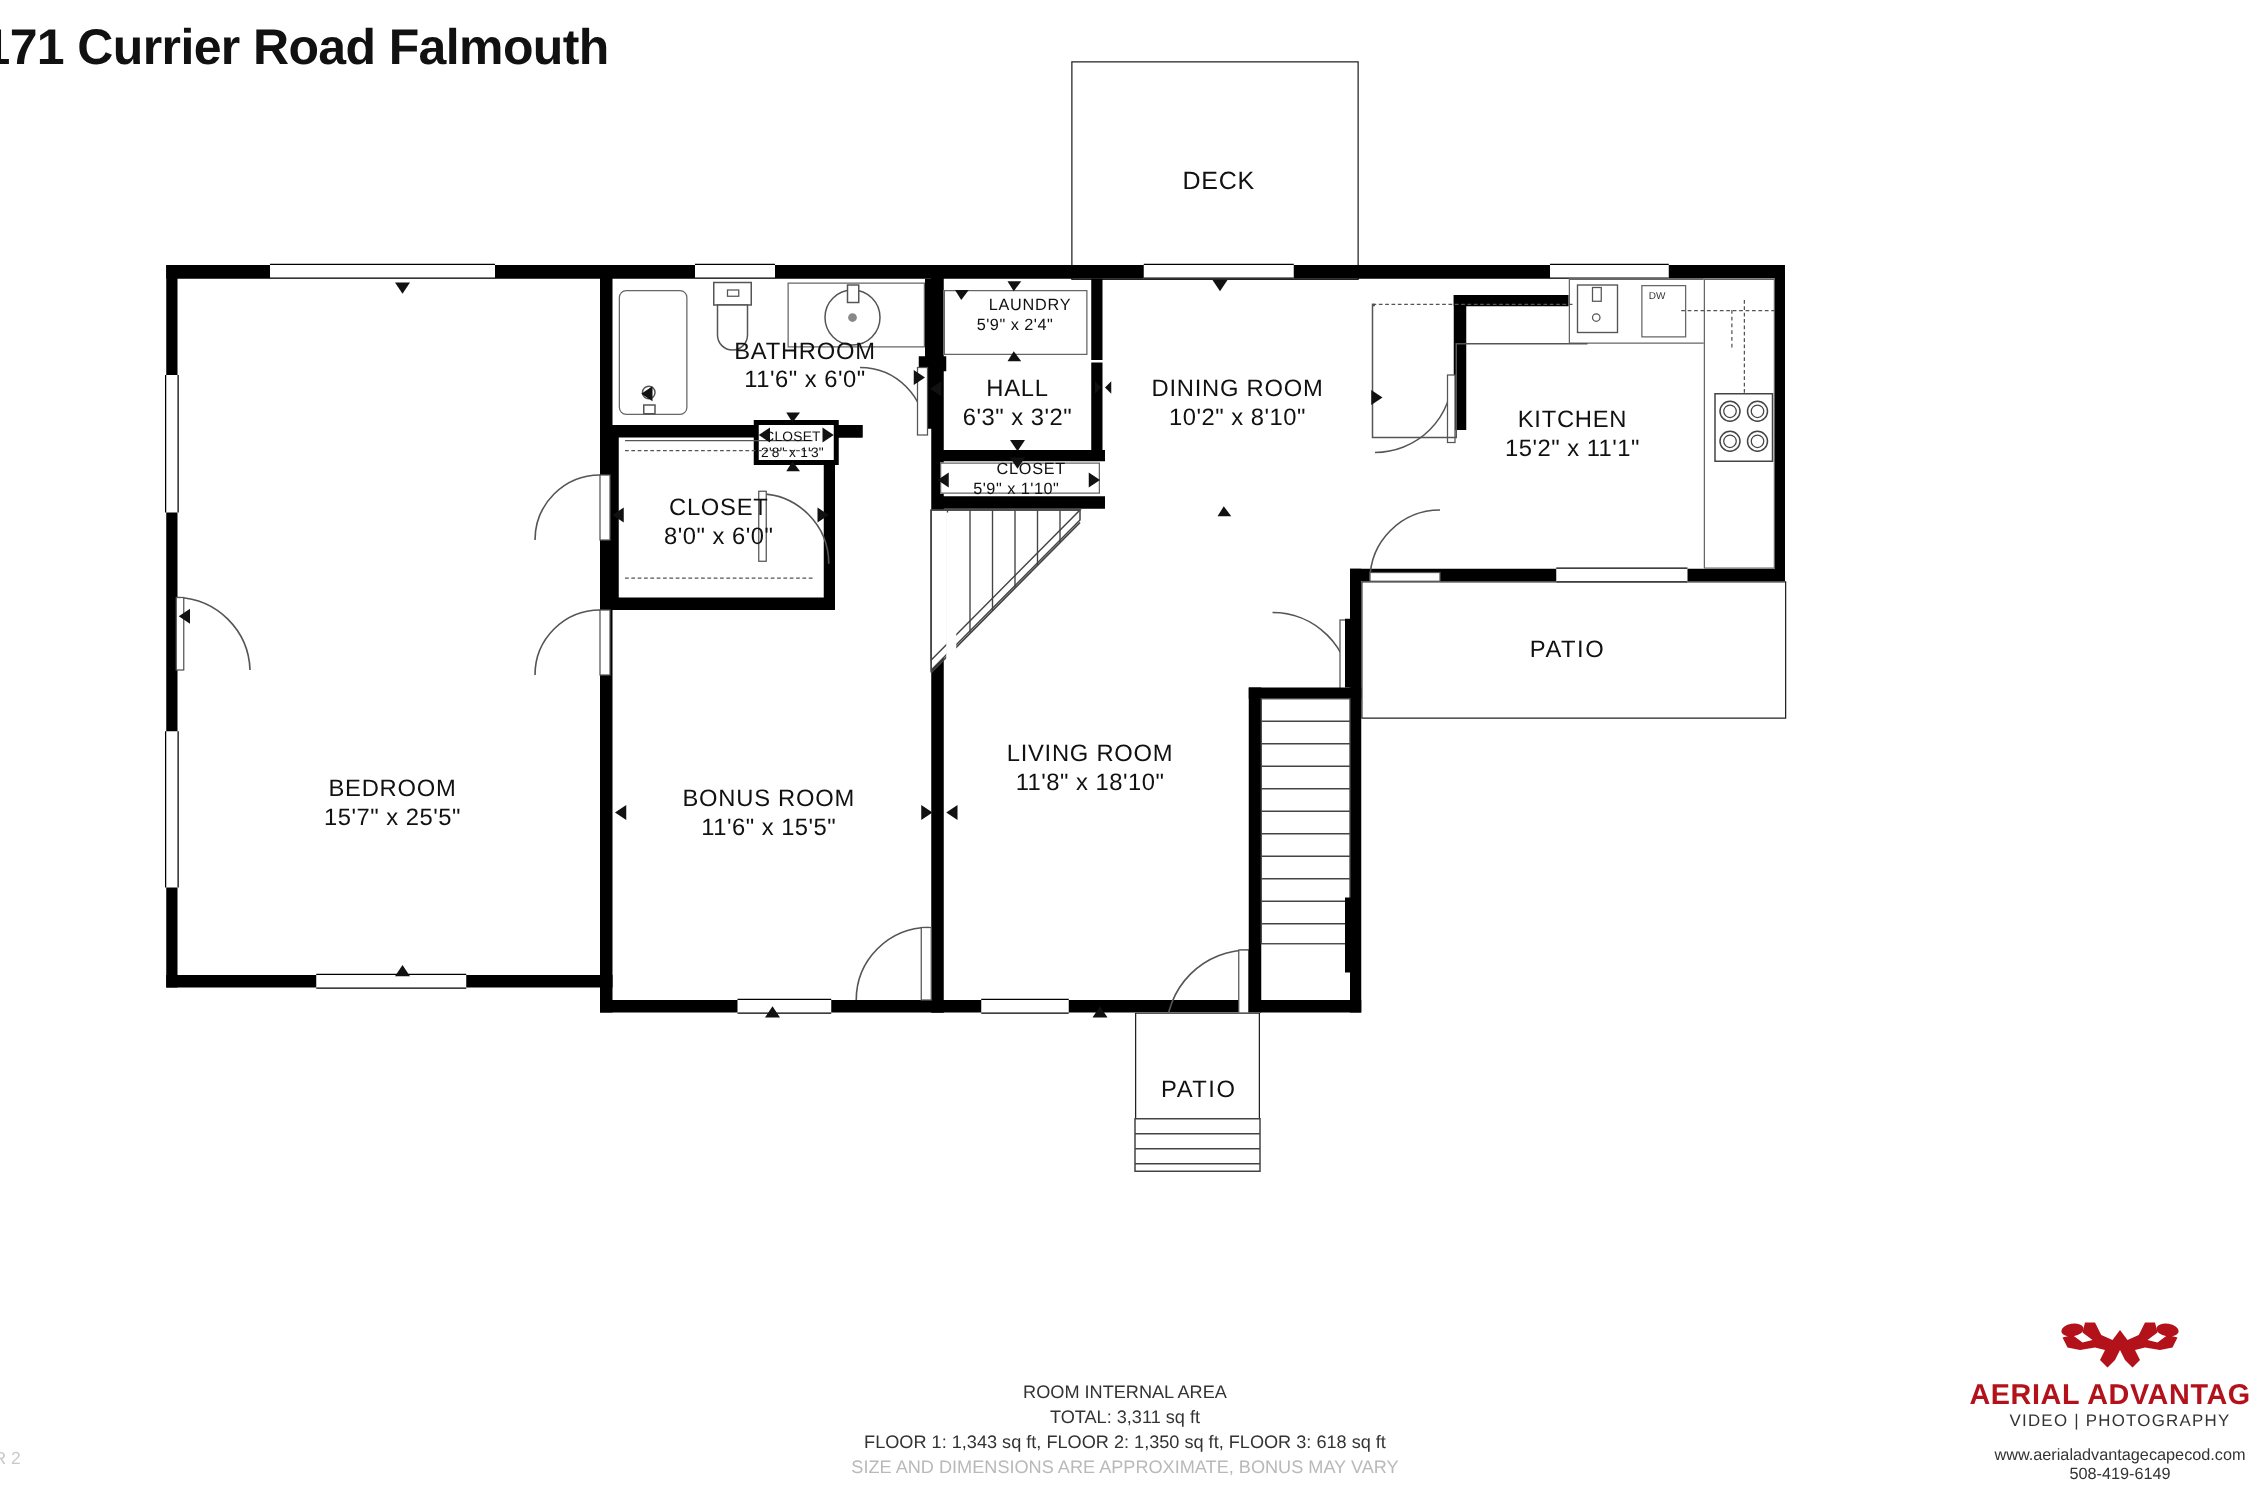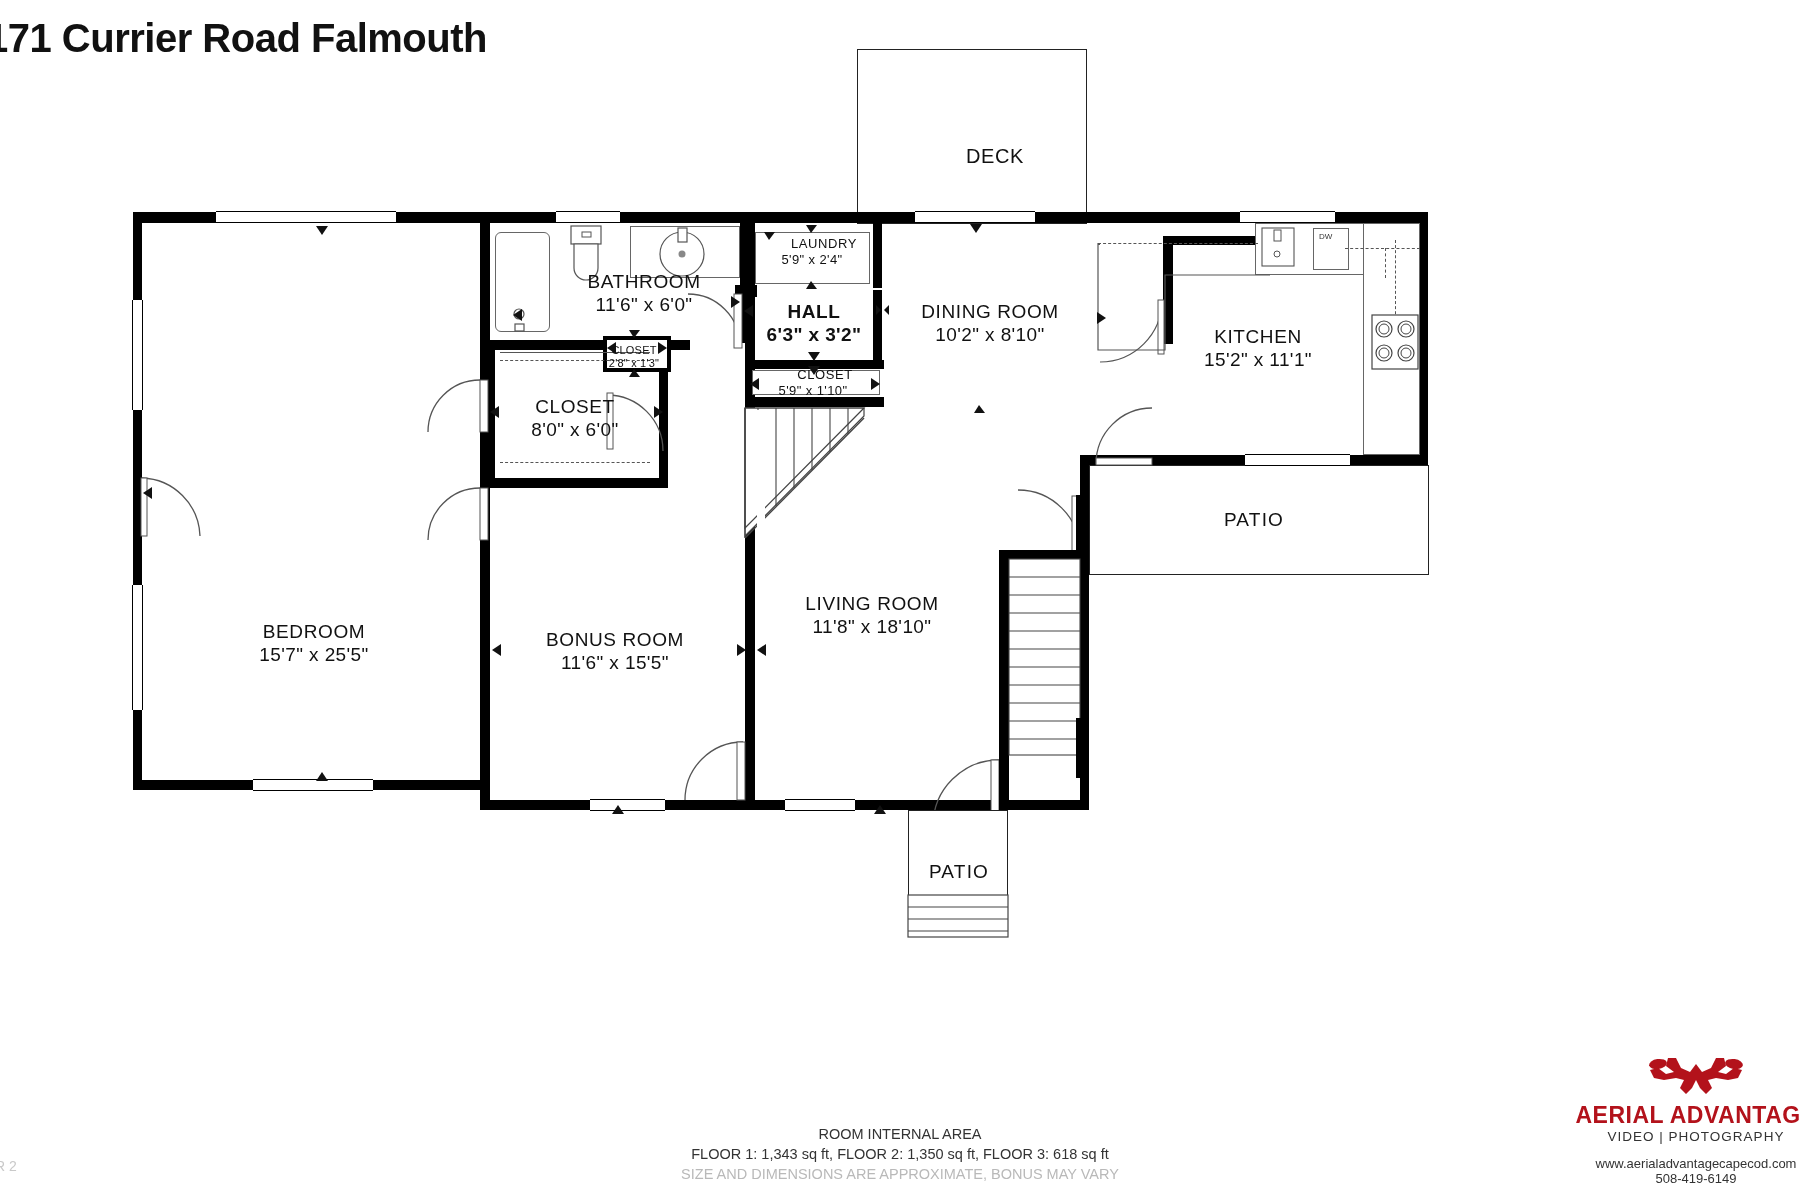--- a/index.html
+++ b/index.html
@@ -355,35 +355,35 @@
   <svg class="ic" style="left:764px;top:232px;" width="12" height="9">
       <polygon points="0,0 11,0 5,8" fill="#111"></polygon>
     </svg>
   <svg class="ic" style="left:974px;top:405px;" width="12" height="9">
       <polygon points="0,8 11,8 5,0" fill="#111"></polygon>
     </svg>
   <svg class="ic" style="left:1097px;top:312px;" width="10" height="14">
       <polygon points="0,0 0,12 9,6" fill="#111"></polygon>
     </svg>
 
-  <div class="lbl big" style="left:975px;top:156px;margin-left:20px;">
+  <div class="lbl big" style="left:975px;top:145px;">
     <div class="nm">DECK</div>
   </div>
 
   <div class="lbl" style="left:632px;top:293px;margin-left:12px;">
     <div class="nm">BATHROOM</div>
     <div class="dm">11'6" x 6'0"</div>
   </div>
 
   <div class="lbl md" style="left:812px;top:252px;">
     <div class="nm">LAUNDRY</div>
     <div class="dm">5'9" x 2'4"</div>
   </div>
 
-  <div class="lbl" style="left:814px;top:323px;font-weight:bold;">
+  <div class="lbl" style="left:814px;top:323px;">
     <div class="nm">HALL</div>
     <div class="dm">6'3" x 3'2"</div>
   </div>
 
   <div class="lbl sm" style="left:634px;top:357px;">
     <div class="nm">CLOSET</div>
     <div class="dm">2'8" x 1'3"</div>
   </div>
 
   <div class="lbl md" style="left:813px;top:383px;">
@@ -426,20 +426,21 @@
   </div>
 
   <div class="lbl solo" style="left:959px;top:872px;">
     <div class="nm">PATIO</div>
   </div>
 
 </div>
 
 <div id="footer">
   <div>ROOM INTERNAL AREA</div>
+  <div>TOTAL: 3,311 sq ft</div>
   <div>FLOOR 1: 1,343 sq ft, FLOOR 2: 1,350 sq ft, FLOOR 3: 618 sq ft</div>
   <div class="faint">SIZE AND DIMENSIONS ARE APPROXIMATE, BONUS MAY VARY</div>
 </div>
 <div id="cutleft">OR 2</div>
 
 <div id="logo">
   <svg width="120" height="48" viewBox="0 0 120 48" style="display:block;margin:0 auto;">
     <path d="M60 10 L54 18 L45 14 L40 4 L32 4 L30 12 L38 18 L30 20 L22 14 L14 16 L18 24 L28 26 L40 24 L48 26 L44 34 L50 40 L56 34 L60 26 L64 34 L70 40 L76 34 L72 26 L80 24 L92 26 L102 24 L106 16 L98 14 L90 20 L82 18 L90 12 L88 4 L80 4 L75 14 L66 18 Z" fill="#b3121b"></path>
     <ellipse cx="22" cy="10" rx="9" ry="5" fill="#b3121b" transform="rotate(-8 22 10)"></ellipse>
     <ellipse cx="98" cy="10" rx="9" ry="5" fill="#b3121b" transform="rotate(8 98 10)"></ellipse>

